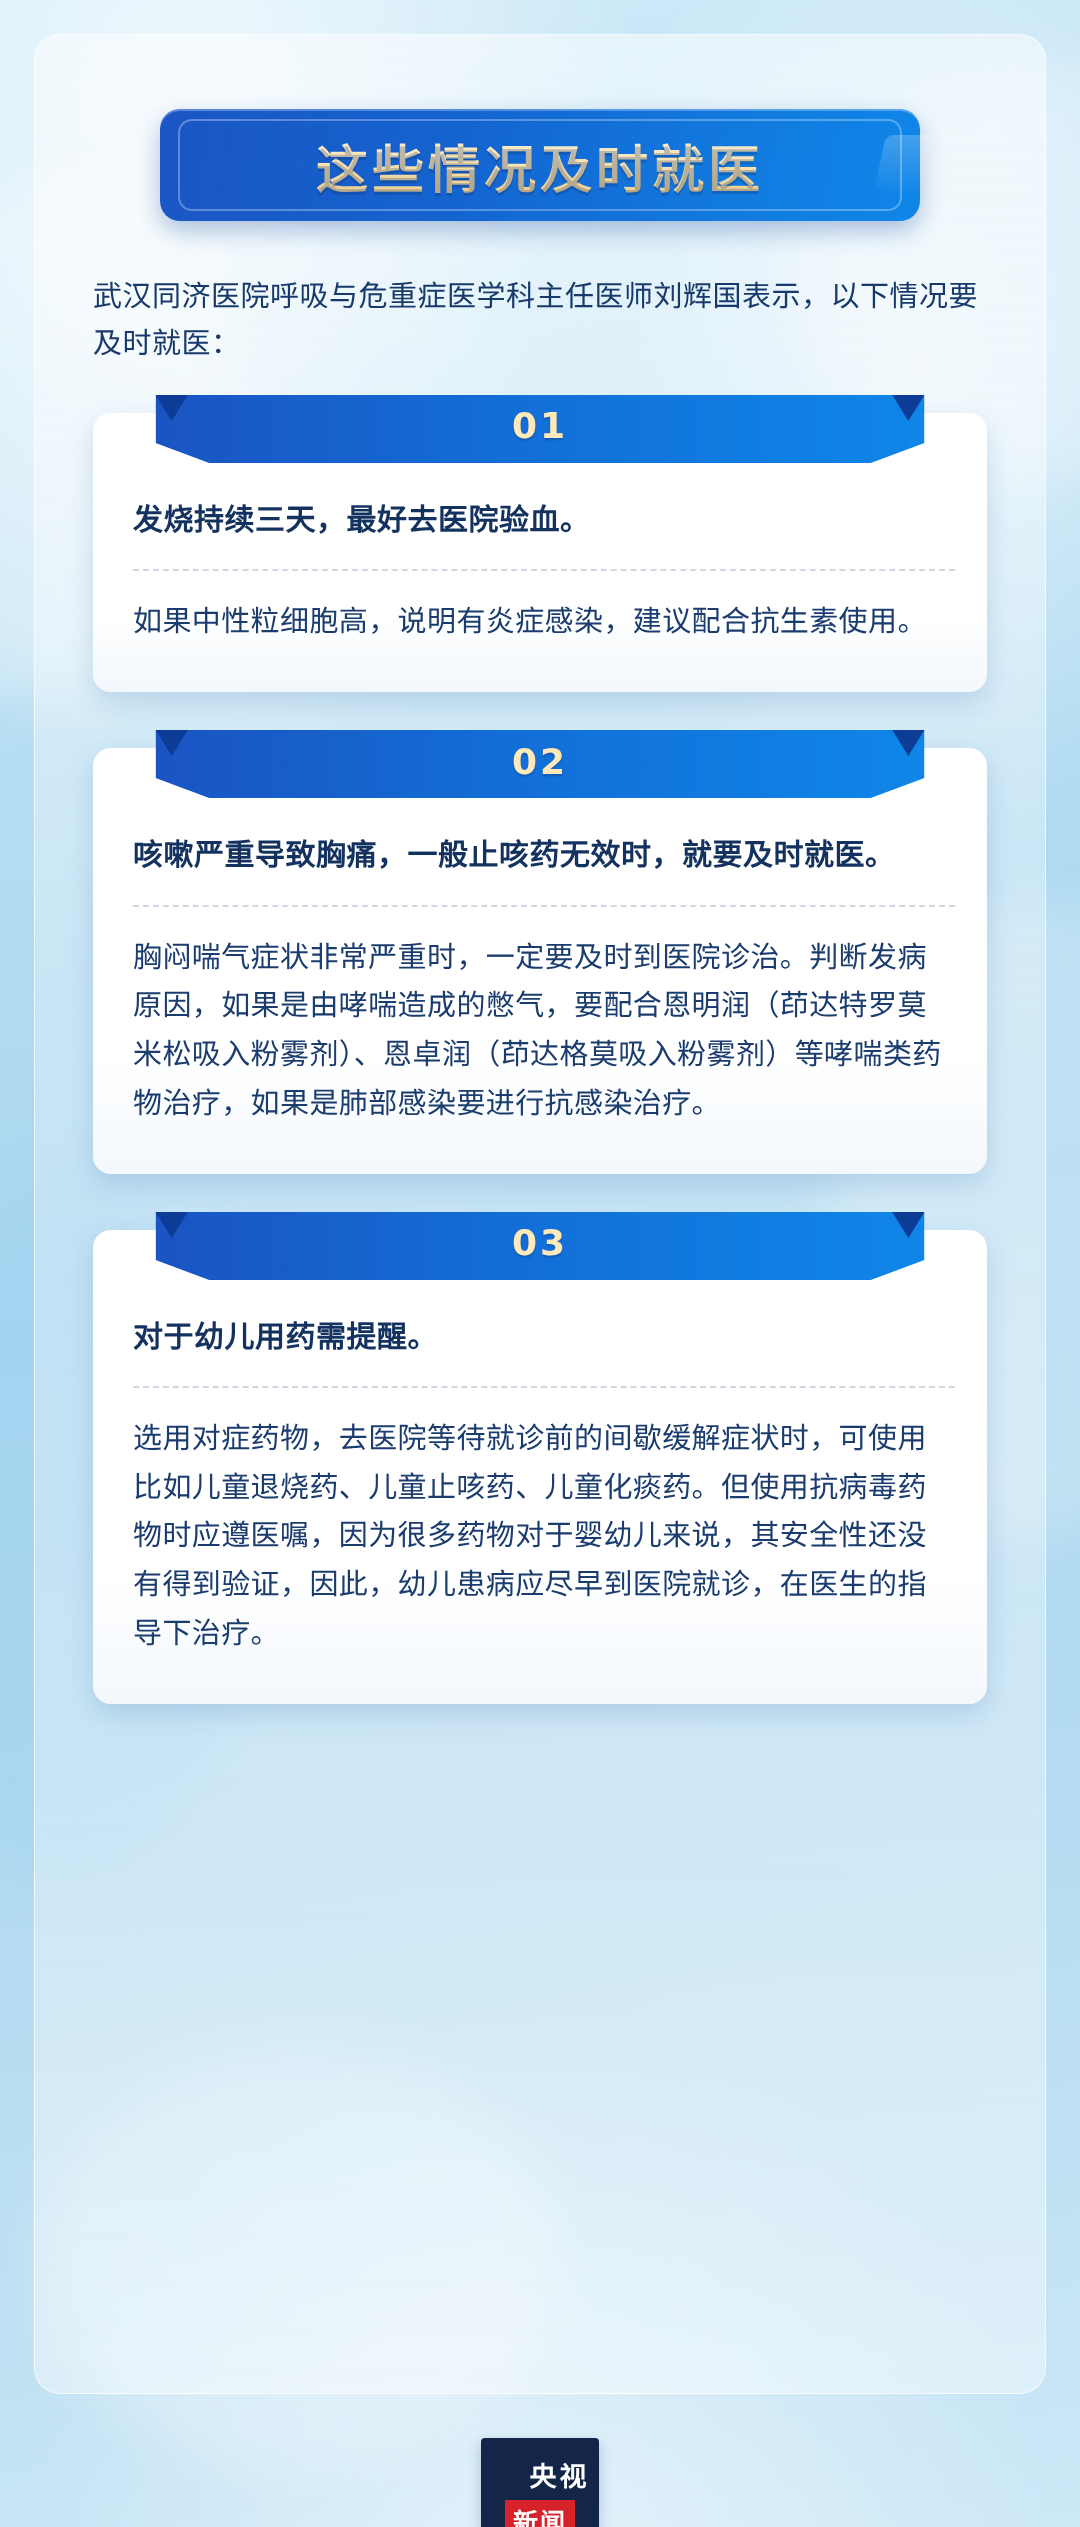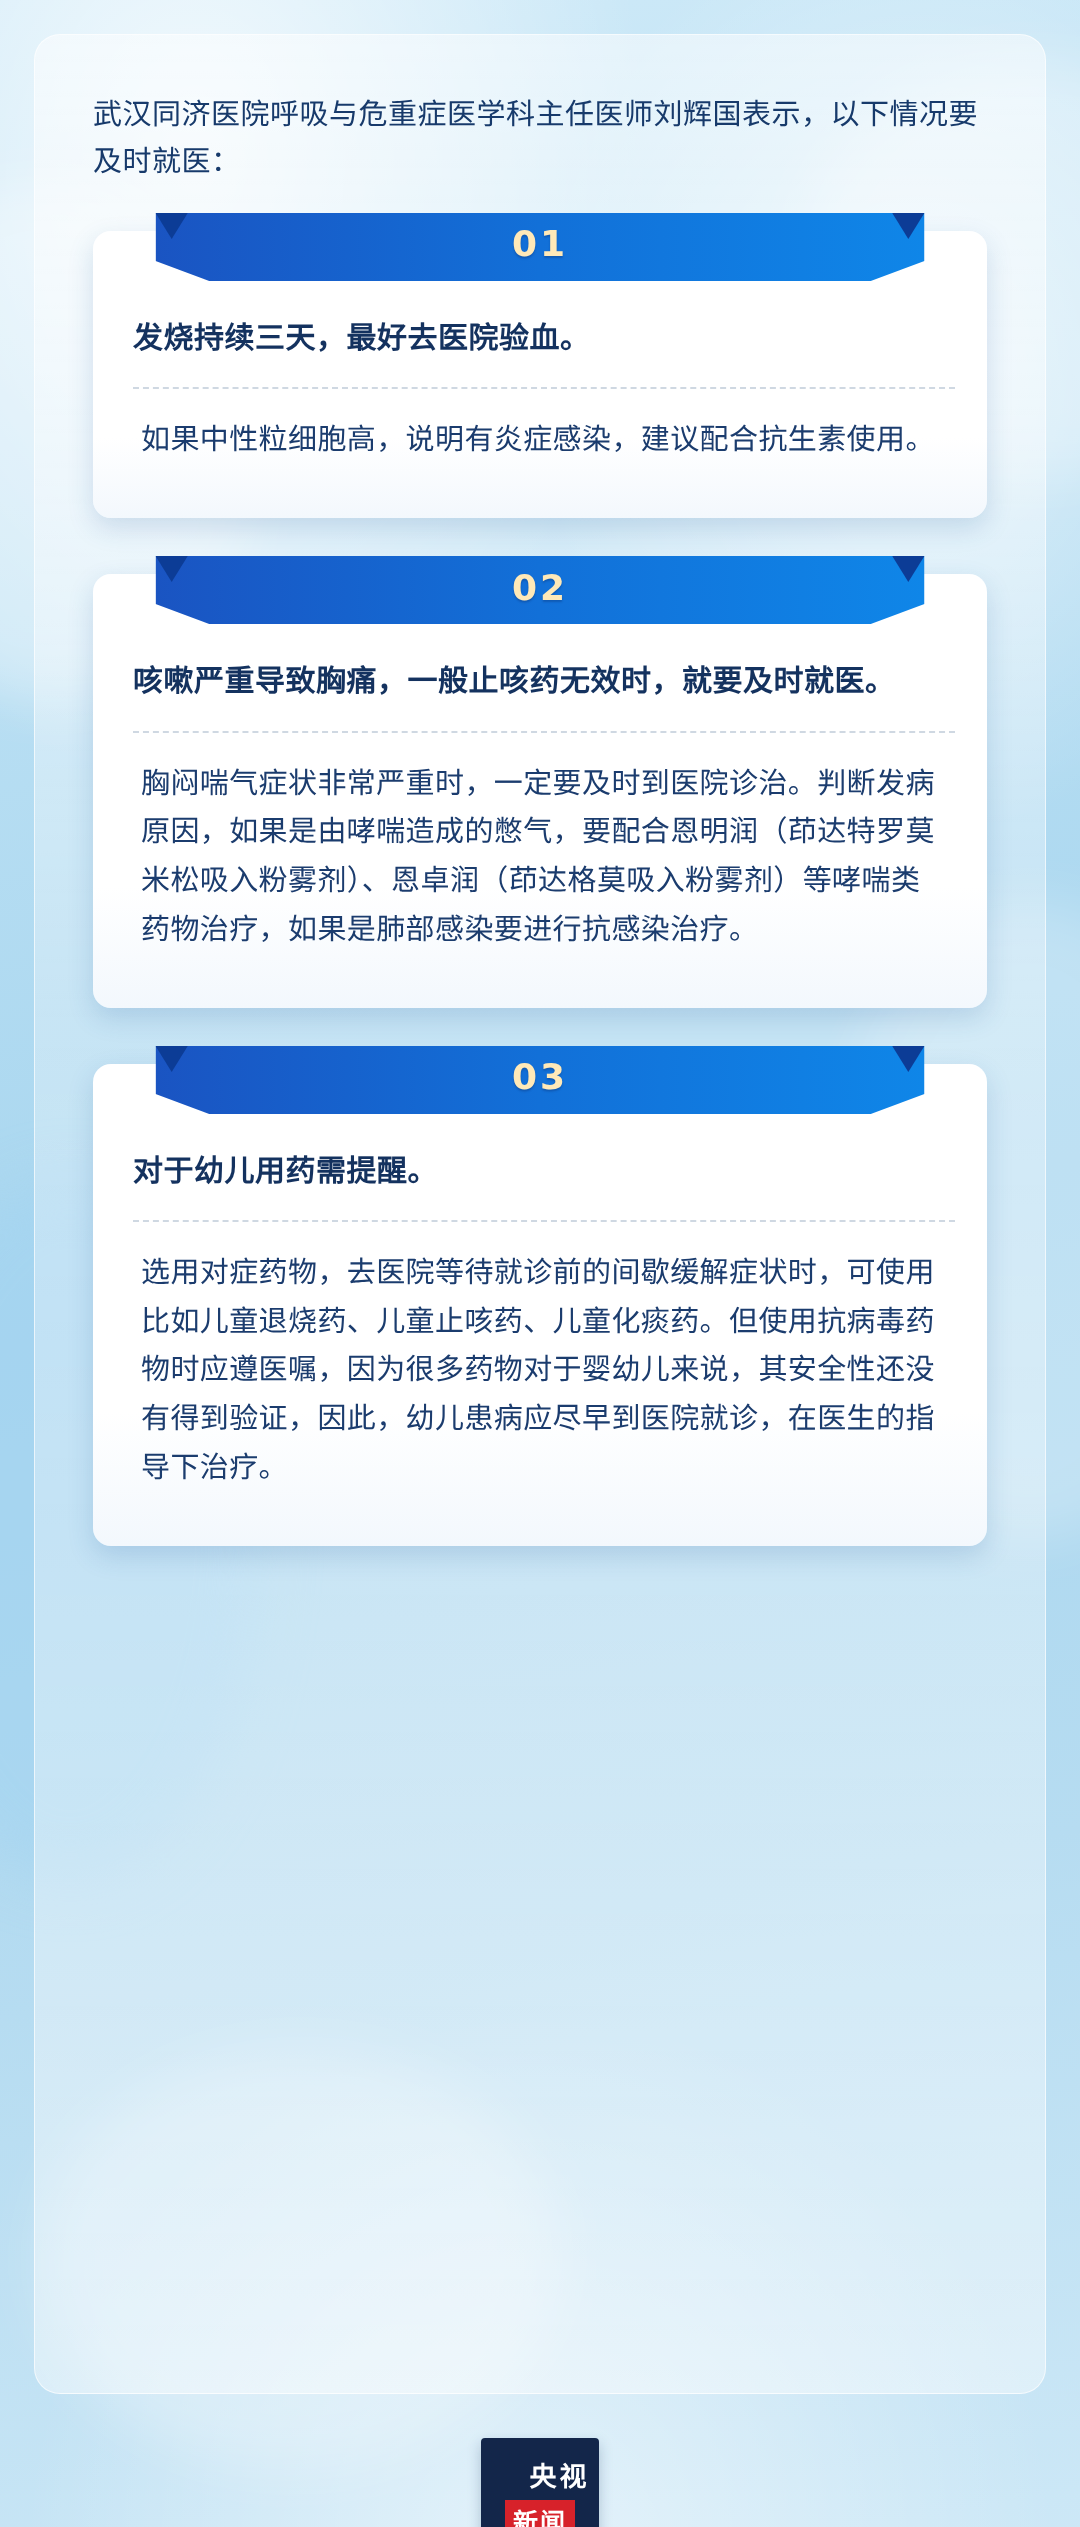--- a/index.html
+++ b/index.html
@@ -160,21 +160,21 @@
   .divider {
     border: none;
     border-top: 2px dashed #cfd8e2;
     margin: 0 0 26px 0;
   }
   .card-body {
     font-size: 29px;
     line-height: 1.68;
     color: #1b3c6e;
     letter-spacing: 0.4px;
-    margin: 8px;
+    margin: 0;
     font-family: Liberation Serif, serif;
   }
 
   
   .footer {
     position: relative;
     z-index: 2;
     display: flex;
     justify-content: center;
     margin-top: 44px;
@@ -215,20 +215,25 @@
 
 <div class="bg-root"></div>
 <div class="bg-blob blob-1"></div>
 <div class="bg-blob blob-2"></div>
 <div class="bg-blob blob-3"></div>
 <div class="bg-blob blob-4"></div>
 <div class="bg-blob blob-5"></div>
 
 <div class="panel">
 
+  <div class="title-wrap">
+    <div class="title-banner">
+      <span class="title-text">这些情况及时就医</span>
+    </div>
+  </div>
 
   <p class="intro">武汉同济医院呼吸与危重症医学科主任医师刘辉国表示，以下情况要及时就医：</p>
 
   <div class="card">
     <div class="card-ribbon">
       <svg class="ribbon-shape" viewBox="0 0 860 68" preserveAspectRatio="none">
         <defs>
           <linearGradient id="rg1" x1="0" y1="0" x2="1" y2="0">
             <stop offset="0%" stop-color="#1a54c2"></stop>
             <stop offset="50%" stop-color="#1270d8"></stop>

